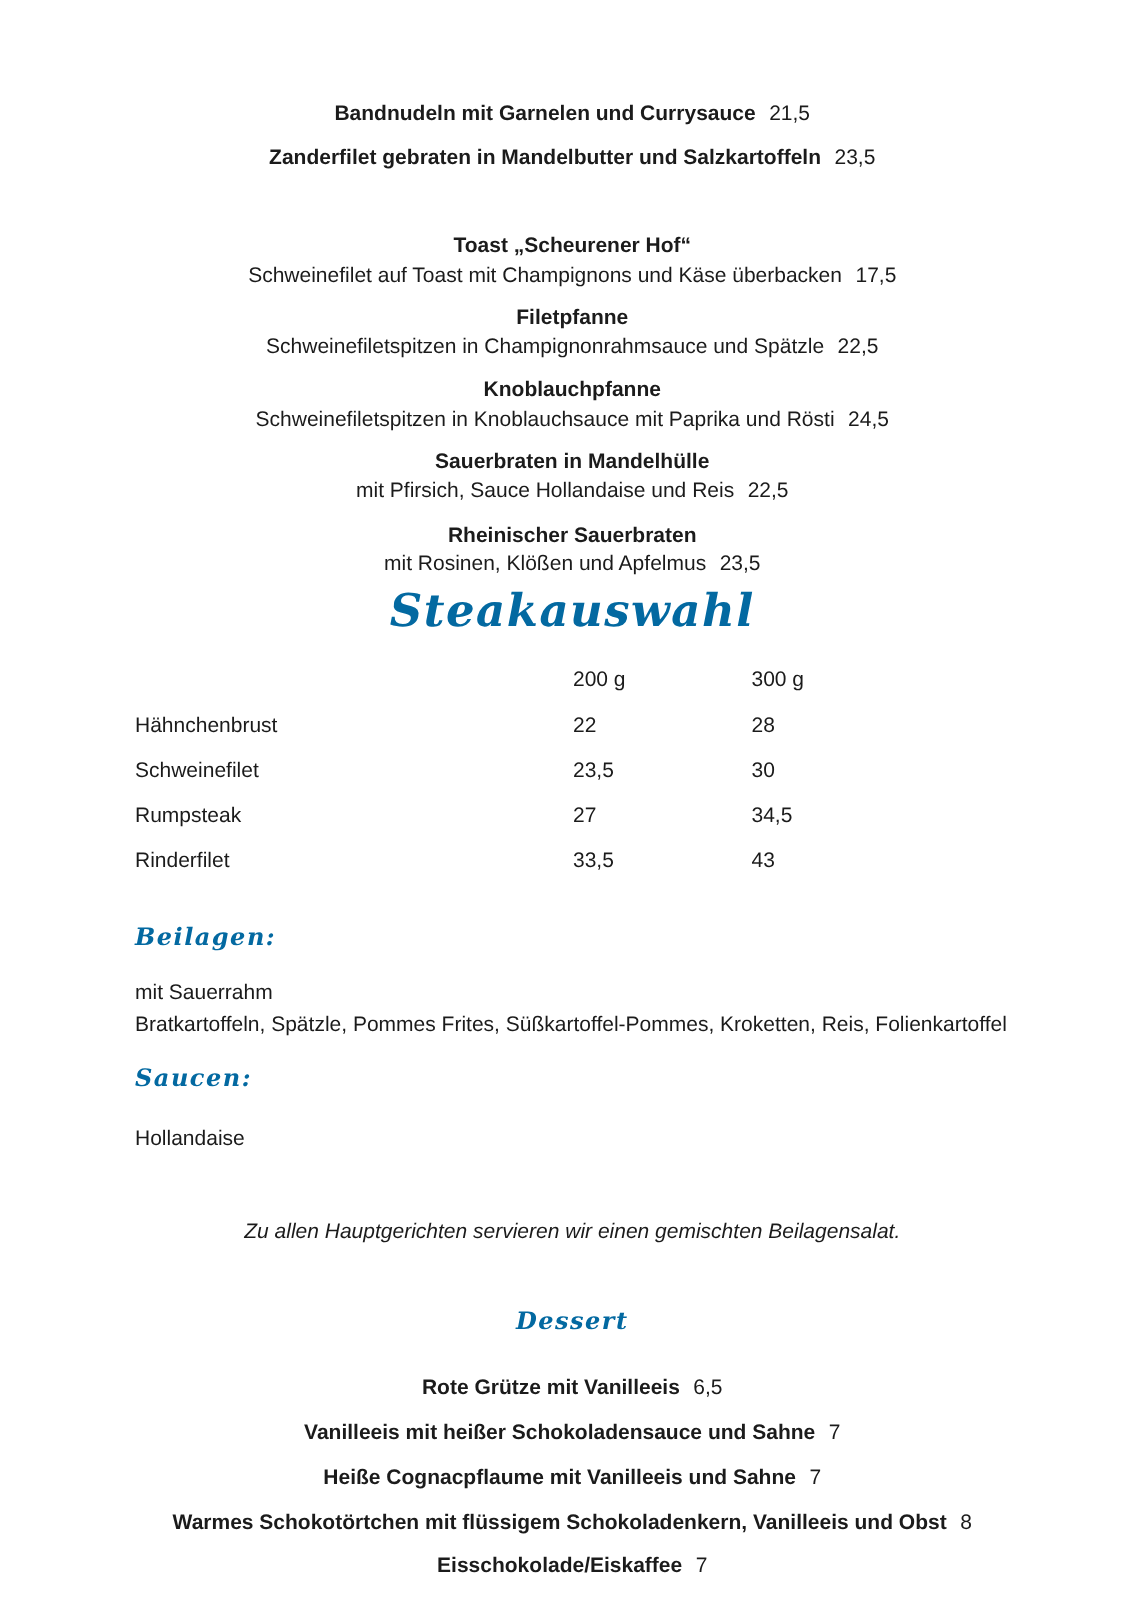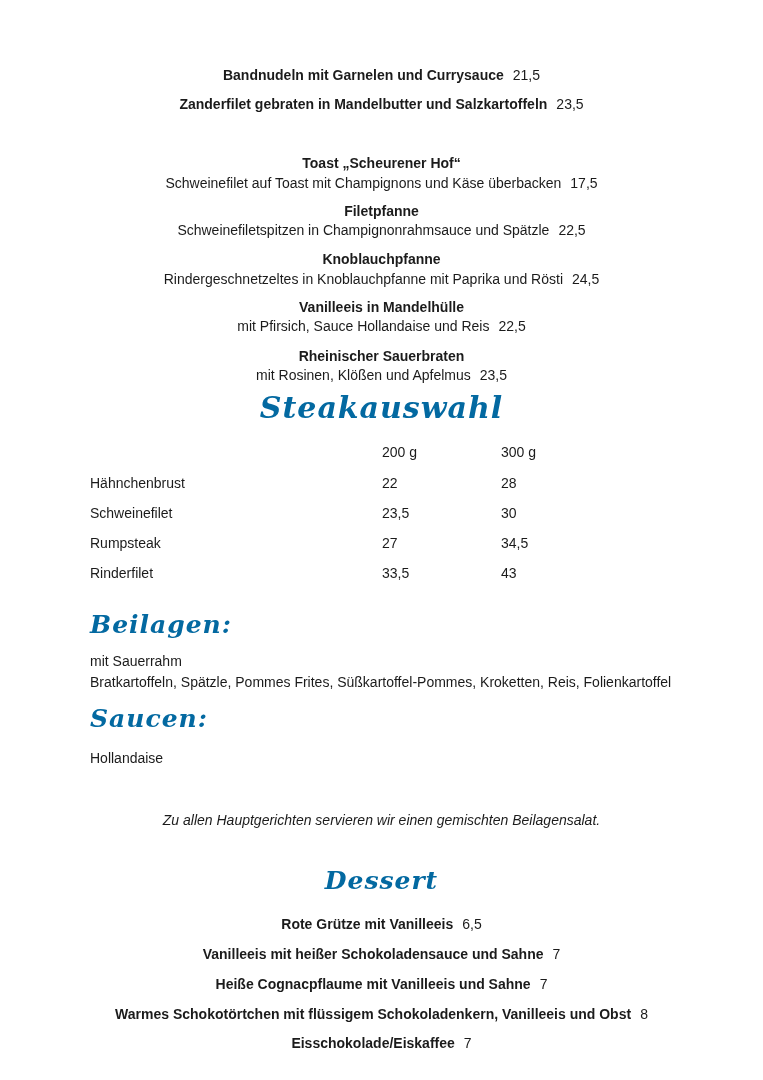--- a/index.html
+++ b/index.html
@@ -17,21 +17,21 @@
   .price{margin-left:9px;font-weight:normal;}
   .desc{font-weight:normal;}
   .script{
     font-family:"DejaVu Serif",serif;
     font-style:italic;
     font-weight:bold;
     letter-spacing:1px;
     color:#0369a1;
   }
   .script-lg{font-size:30px;line-height:38px;}
-  .script-md{font-size:25px;line-height:34px;}
+  .script-md{font-size:16px;line-height:34px;}
   .script-left{position:absolute;left:90px;white-space:nowrap;}
   .trow{position:absolute;left:0;width:100%;height:20px;line-height:20px;}
   .t-name{position:absolute;left:90px;white-space:nowrap;}
   .t-c1{position:absolute;left:367px;white-space:nowrap;margin-left:15px;}
   .t-c2{position:absolute;left:501px;white-space:nowrap;}
   .para{position:absolute;left:90px;width:600px;line-height:21px;white-space:nowrap;}
   .note{font-style:italic;}
 </style>
 </head>
 <body>
@@ -50,24 +50,24 @@
     <span class="desc">Schweinefilet auf Toast mit Champignons und Käse überbacken</span><span class="price">17,5</span>
   </div>
 
   <div class="line bold" style="top:201px">Filetpfanne</div>
   <div class="line" style="top:220px">
     <span class="desc">Schweinefiletspitzen in Champignonrahmsauce und Spätzle</span><span class="price">22,5</span>
   </div>
 
   <div class="line bold" style="top:249px">Knoblauchpfanne</div>
   <div class="line" style="top:269px">
-    <span class="desc">Rindergeschnetzeltes in Knoblauchpfanne mit Paprika und Rösti</span><span class="price">24,5</span>
+    <span class="desc">Schweinefiletspitzen in Knoblauchsauce mit Paprika und Rösti</span><span class="price">24,5</span>
   </div>
 
-  <div class="line bold" style="top:297px">Vanilleeis in Mandelhülle</div>
+  <div class="line bold" style="top:297px">Sauerbraten in Mandelhülle</div>
   <div class="line" style="top:316px">
     <span class="desc">mit Pfirsich, Sauce Hollandaise und Reis</span><span class="price">22,5</span>
   </div>
 
   <div class="line bold" style="top:346px">Rheinischer Sauerbraten</div>
   <div class="line" style="top:365px">
     <span class="desc">mit Rosinen, Klößen und Apfelmus</span><span class="price">23,5</span>
   </div>
 
   <div class="line script script-lg" style="top:389px">Steakauswahl</div>

